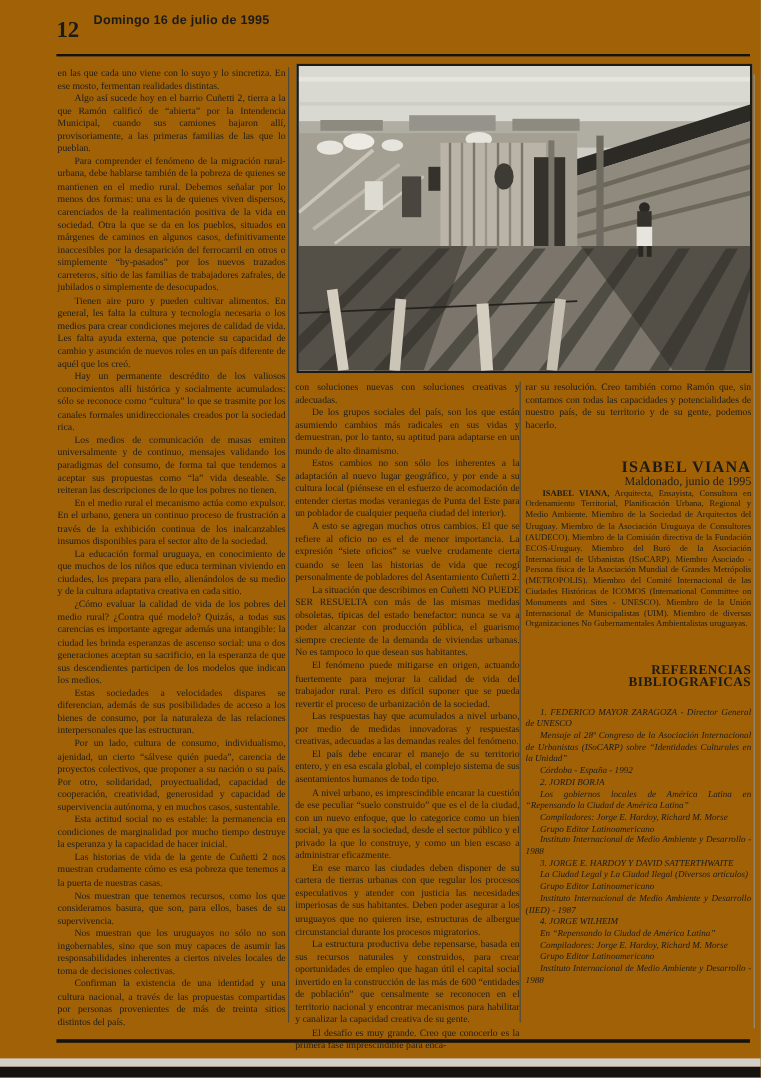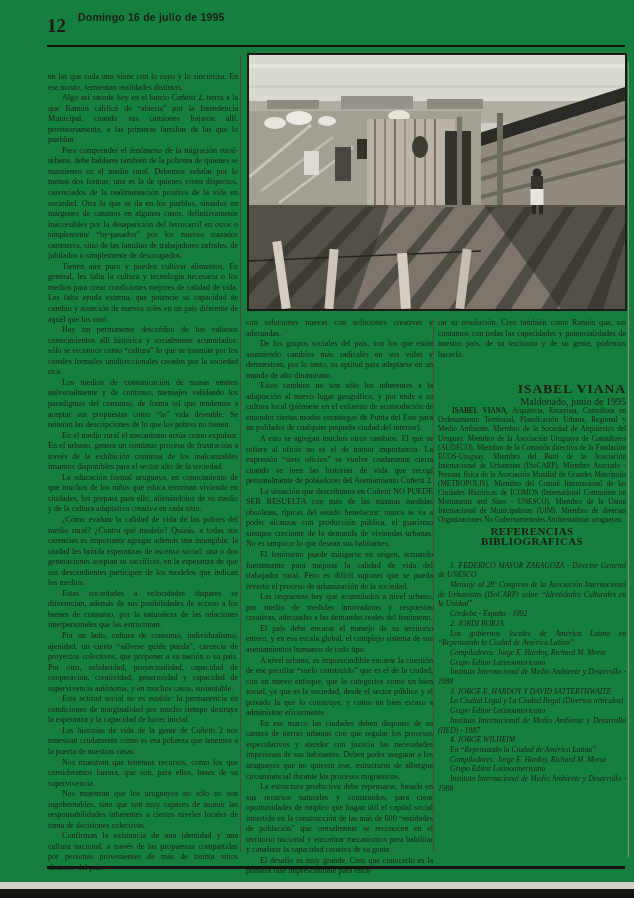--- a/index.html
+++ b/index.html
@@ -1,50 +1,50 @@
 <!DOCTYPE html>
 <html><head>
 <meta charset="utf-8">
 <style>
   html,body { margin:0; padding:0; background:#8a8a86; }
   .page {
     position:relative; width:634px; height:898px; margin:0 auto;
-    background:#15803d; color:#1c1b18; overflow:hidden;
+    background:#a16207; color:#1c1b18; overflow:hidden;
     font-family:"Liberation Serif", serif;
   }
   
   .header-num { position:absolute; left:47px; top:15px; font-size:19px; font-weight:bold; }
   .header-date { position:absolute; left:78px; top:11px; font-size:10.5px; font-weight:bold;
     font-family:"Liberation Sans", sans-serif; letter-spacing:0.2px; }
   .header-rule { position:absolute; left:47px; top:45px; width:578px; height:2px; background:#14130f; }
 
   
   .col { position:absolute; text-align:justify; font-size:8.1px; line-height:10.55px; }
   .col .col-text p, .col > p { margin:0; text-indent:14px; }
   .col .col-text p:first-child { text-indent:0; }
-  #col1 { left:48px; top:72px; width:190px; height:796px; }
+  #col1 { left:48px; top:56px; width:190px; height:796px; }
   #col2 { left:246px; top:318px; width:187px; height:536px; }
   #col3 { left:438px; top:318px; width:188px; height:540px; }
 
   .vrule { position:absolute; width:1px; background:#4a4943; }
   #vrule1 { left:240px; top:56px; height:796px; }
   #vrule2 { left:433px; top:318px; height:534px; }
 
   
   .photo-frame { position:absolute; left:247px; top:53px; width:380px; height:258px;
     border:2px solid #1b1a16; box-sizing:border-box; background:#cfcdc5; }
   .photo-frame svg { display:block; width:100%; height:100%; }
 
   
   .signature { text-align:right; margin-top:24px; }
   .sig-name { font-size:13.5px; font-weight:bold; letter-spacing:1px; }
   .sig-date { font-size:10px; margin-top:2px; }
   .bio { margin:26px 0 0; font-size:7.2px; line-height:9.1px; text-indent:14px; text-align:justify; }
   .bio-lead { font-weight:bold;margin-top:24px; }
-  .refs-title { text-align:center; font-weight:bold; font-size:11px; letter-spacing:0.4px; }
+  .refs-title { text-align:right; font-weight:bold; font-size:11px; letter-spacing:0.4px; margin-top:28px; }
   .refs { margin-top:14px; font-style:italic; font-size:7.6px; line-height:9.7px; }
   .refs p { margin:0; text-indent:12px; text-align:justify; }
 
   
   .bottom-rule { position:absolute; left:47px; top:866px; width:578px; height:3px; background:#14130f; }
   .scan-strip  { position:absolute; left:0; top:882px; width:634px; height:7px; background:#d2d0c8; }
   .scan-bar    { position:absolute; left:0; top:889px; width:634px; height:9px; background:#15130f; }
   .scan-edge-right { position:absolute; left:628px; top:62px; width:1px; height:795px; background:#8f8d84; }
 </style>
 </head>

